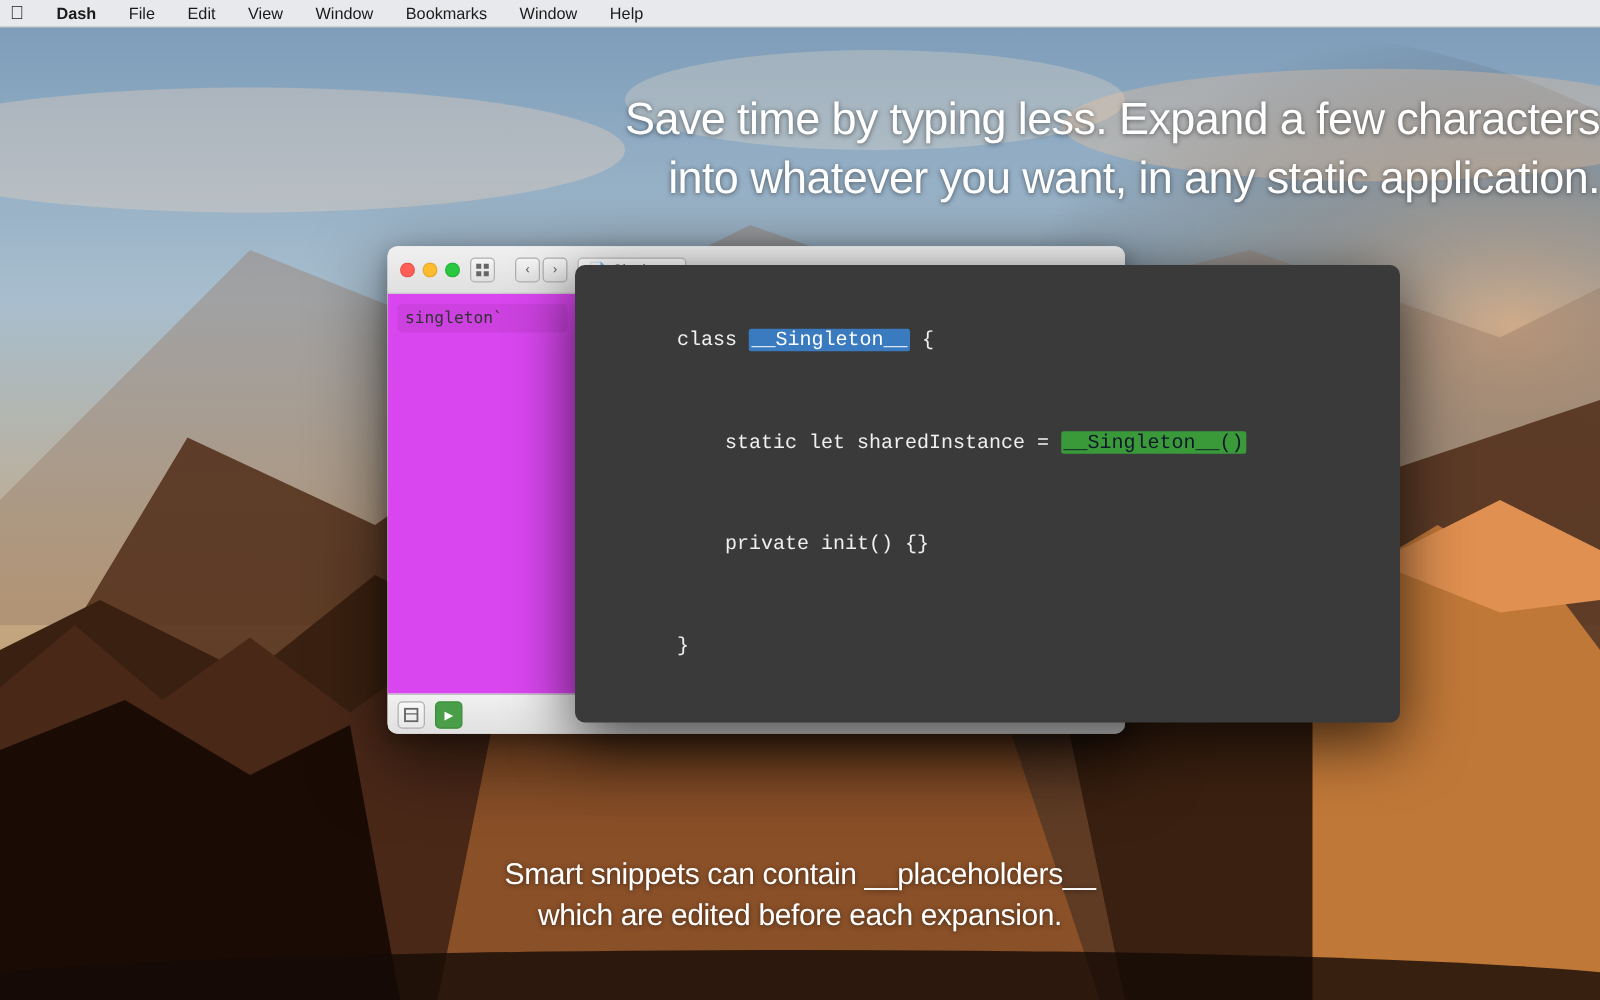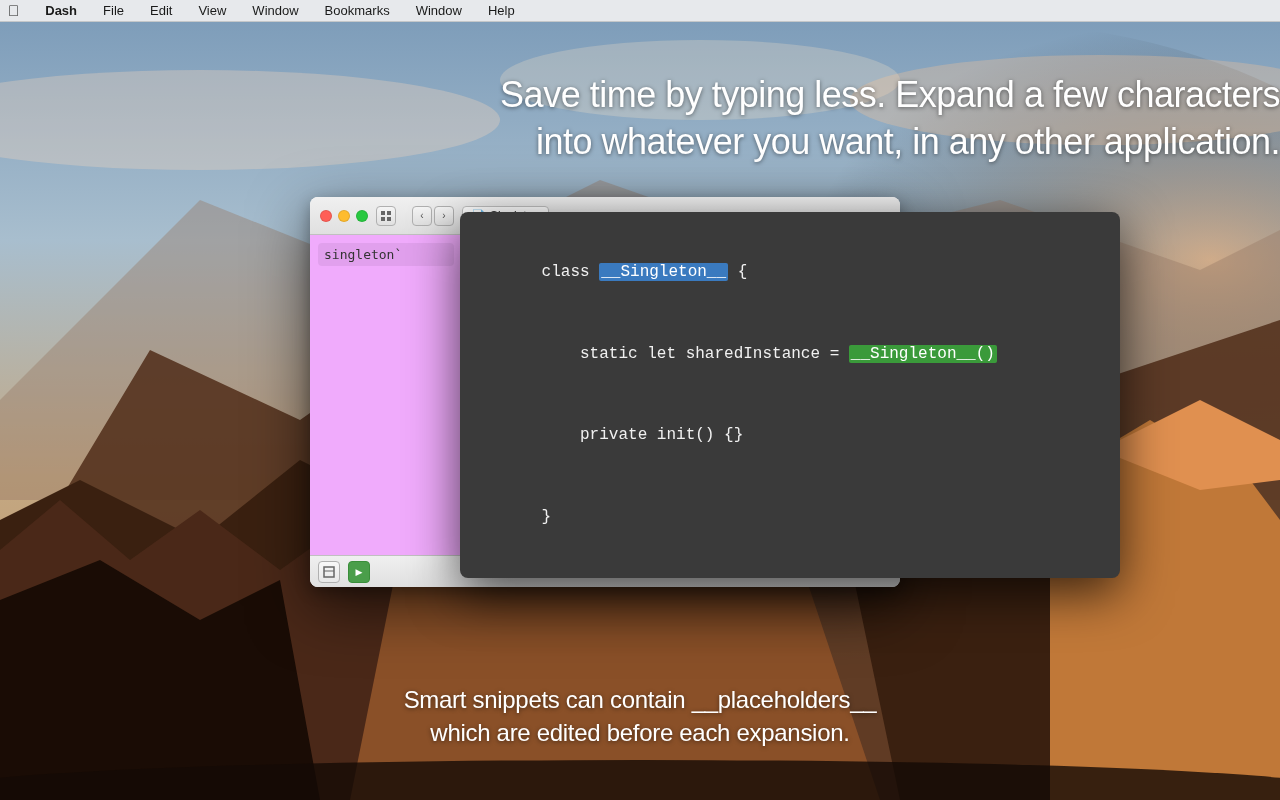--- a/index.html
+++ b/index.html
@@ -208,21 +208,21 @@
 
     
     .window-body {
       display: flex;
       flex: 1;
       overflow: hidden;
     }
 
     .window-sidebar {
       width: 154px;
-      background: #f0abfc;
+      background: #d946ef;
       border-right: 2px solid #be185d;
       padding: 8px;
       flex-shrink: 0;
     }
 
     .sidebar-item-text {
       font-size: 13px;
       color: #333;
       padding: 4px 6px;
       border-radius: 4px;
@@ -298,21 +298,21 @@
 
     .code-highlight-blue {
       background: #3a7abf;
       color: white;
       border-radius: 2px;
       padding: 0 2px;
     }
 
     .code-highlight-green {
       background: #3a9a3a;
-      color: #ffffff;
+      color: #0f172a;
       border-radius: 2px;
       padding: 0 2px;
     }
     .code-text { color: #f0f0f0; }
   </style>
 </head>
 <body>
 
 <div class="bg">
   <svg class="mountain-svg" viewBox="0 0 1280 800" preserveAspectRatio="xMidYMid slice" xmlns="http://www.w3.org/2000/svg">
@@ -385,21 +385,21 @@
   <span class="menubar-item">Bookmarks</span>
   <span class="menubar-item">Window</span>
   <span class="menubar-item">Help</span>
 </div>
 
 <div class="content">
 
   <div class="hero-text">
     <h1>
       <span>Save time by typing less. Expand a few characters</span><br>
-      <span>into whatever you want, in any other application.</span>
+      <span>into whatever you want, in any static application.</span>
     </h1>
   </div>
 
   <div class="app-window">
 
     <div class="window-titlebar">
       <div class="traffic-lights">
         <div class="traffic-light tl-close"></div>
         <div class="traffic-light tl-minimize"></div>
         <div class="traffic-light tl-maximize"></div>

